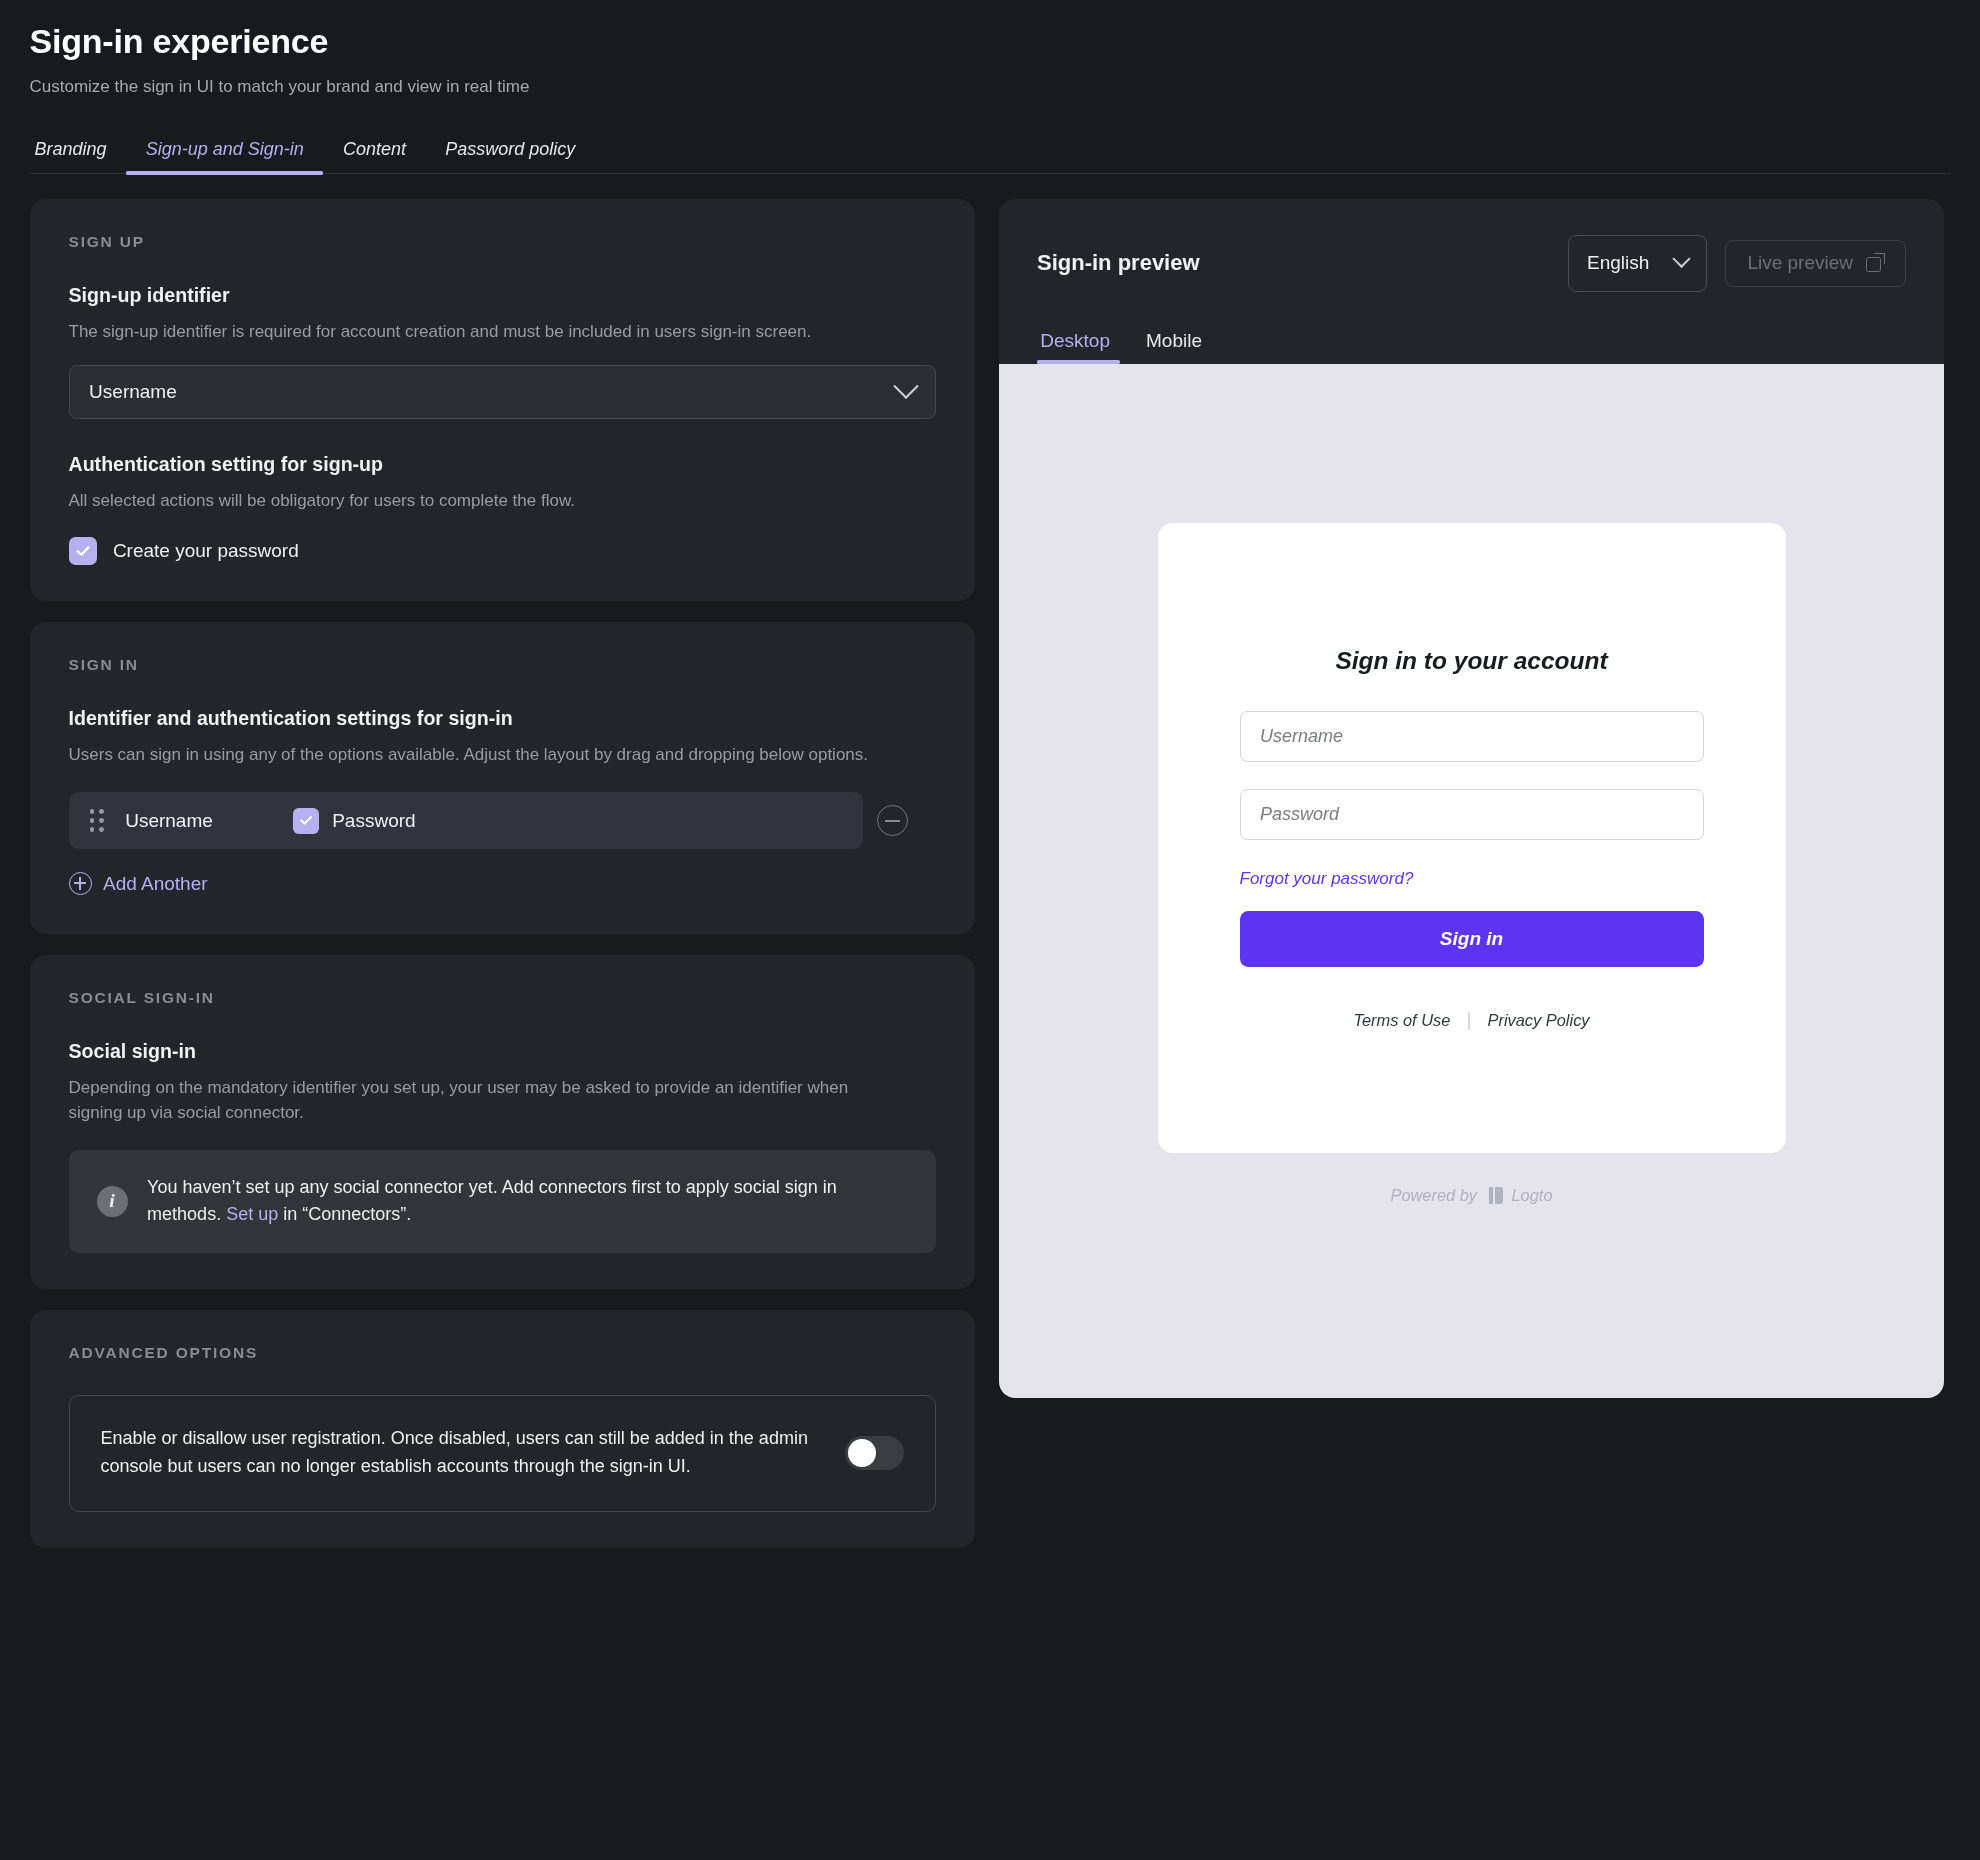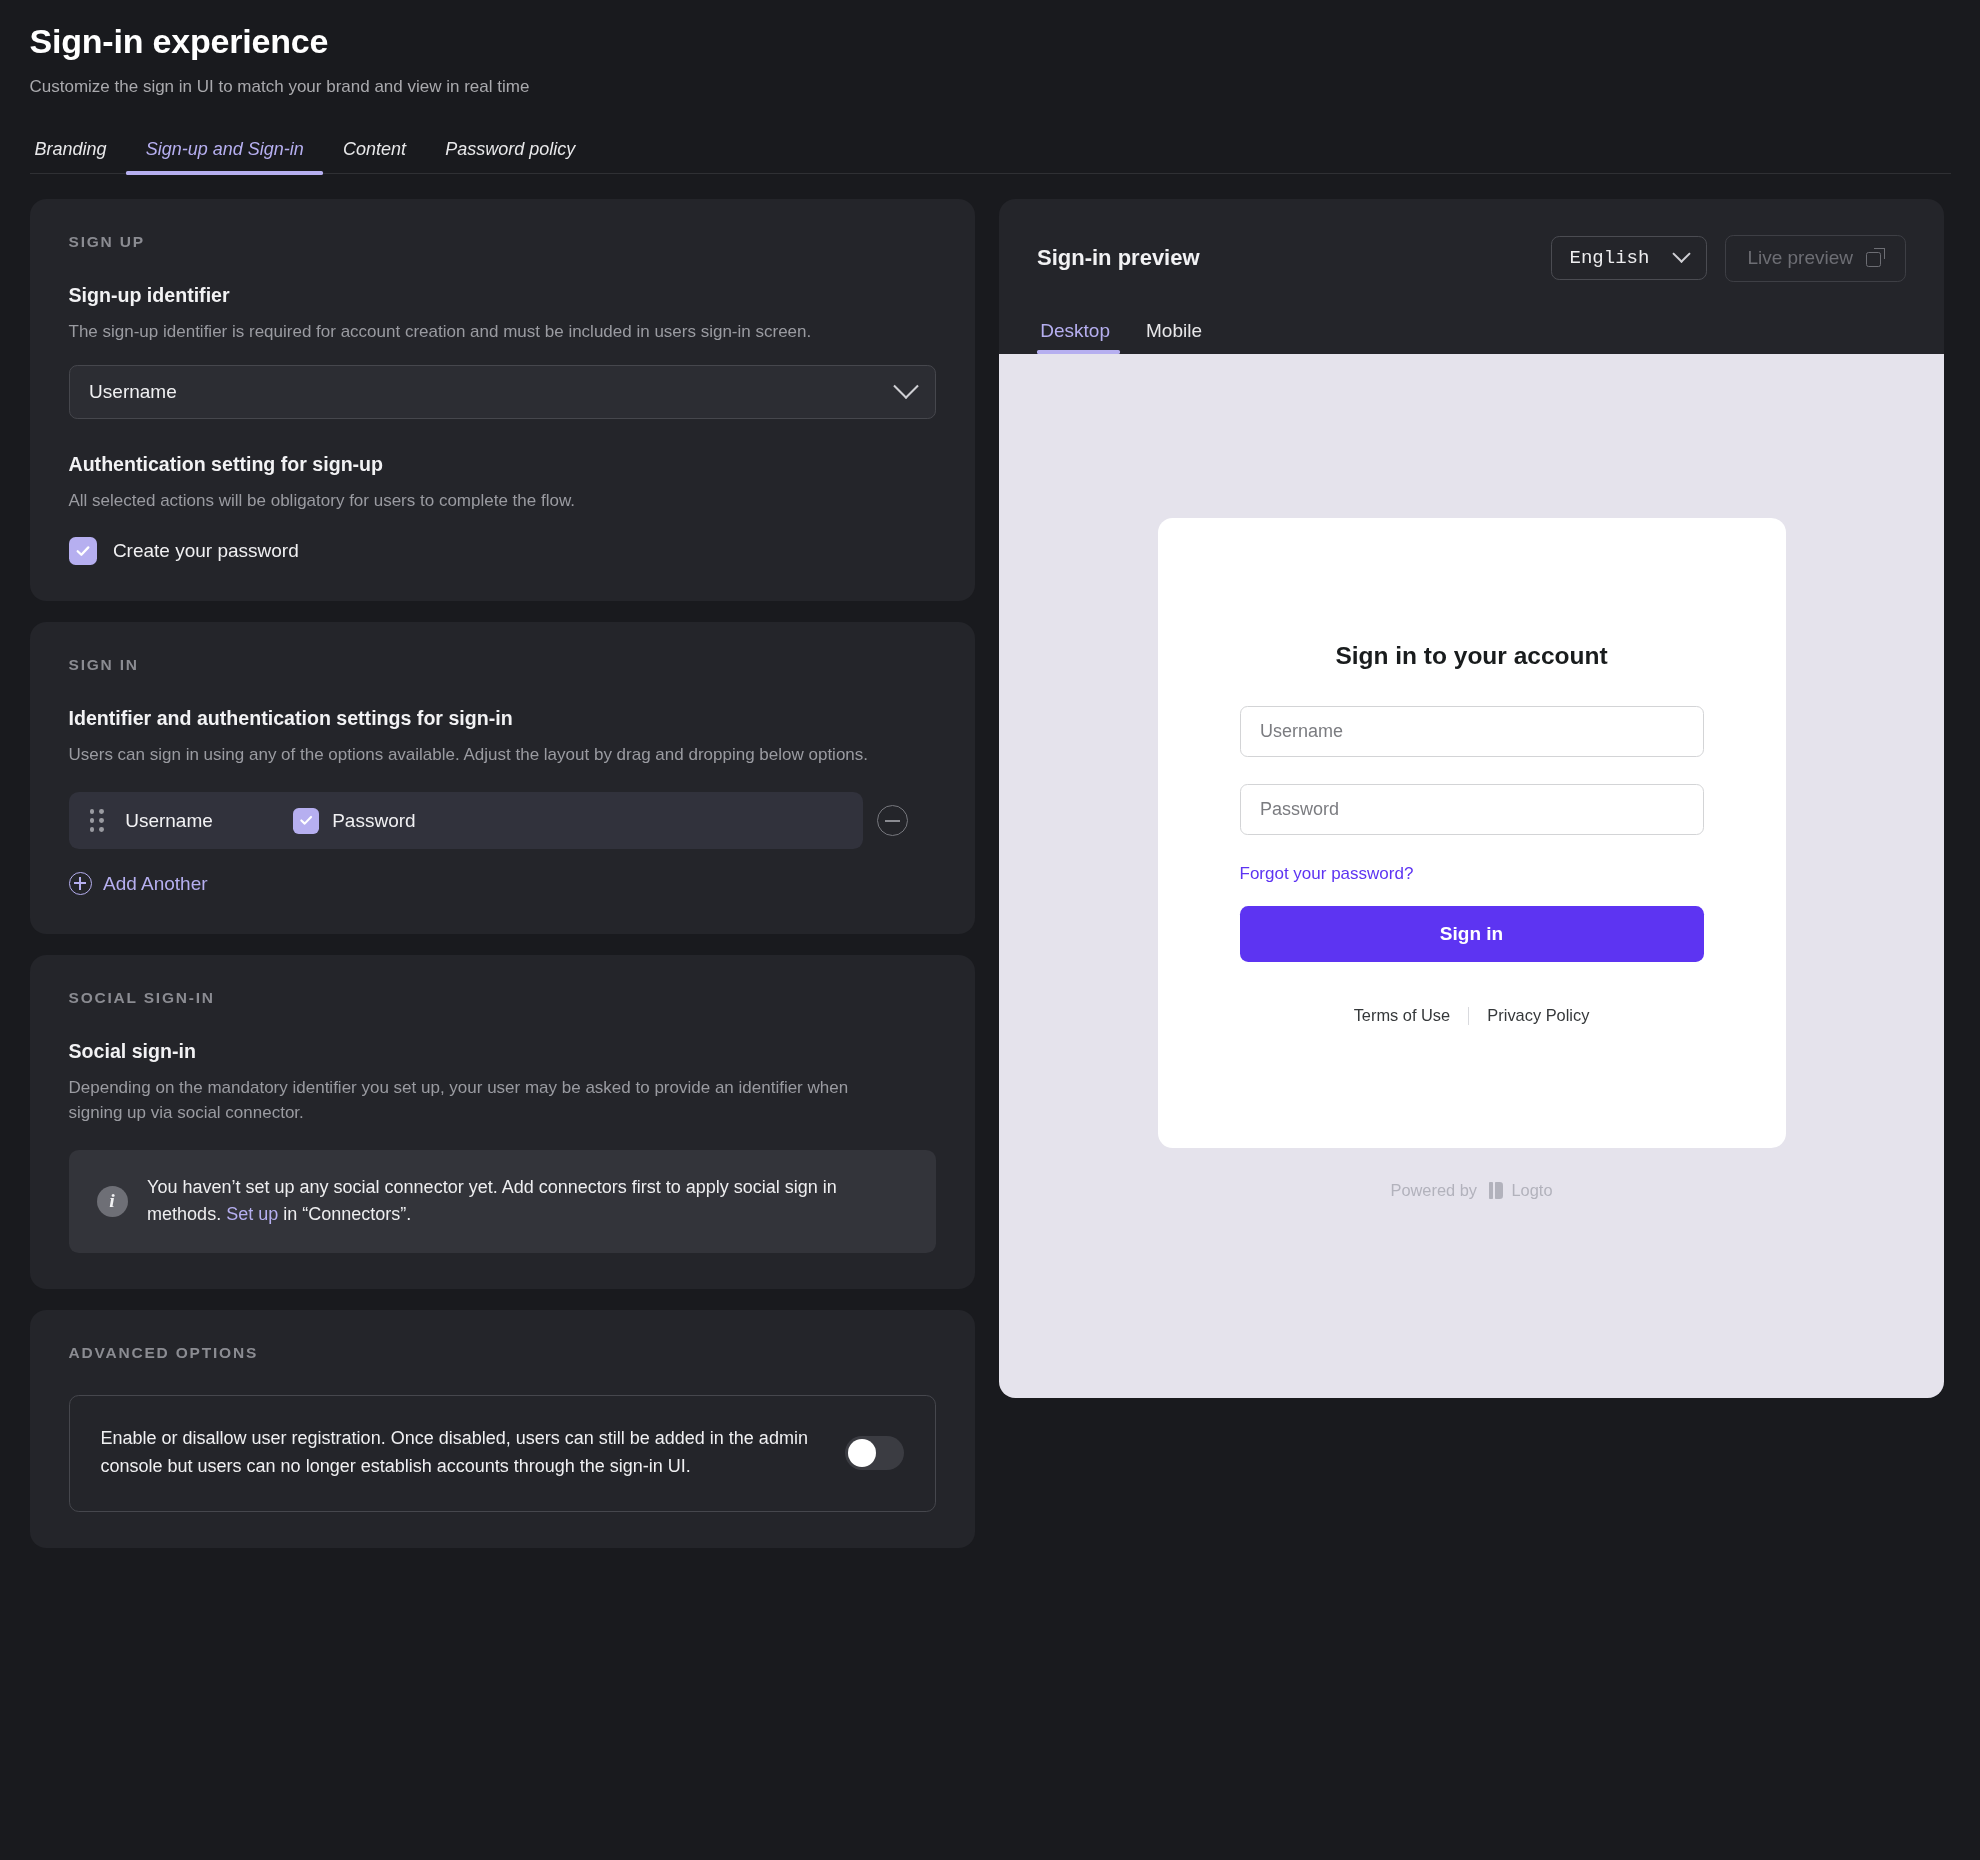--- a/index.html
+++ b/index.html
@@ -161,22 +161,22 @@
     background: #24252a; border-radius: 16.4px; overflow: hidden;
     height: 1199px; display: flex; flex-direction: column;
   }
   .preview-head {
     display: flex; align-items: center; justify-content: space-between;
     padding: 36px 38px 0 38px;
   }
   .preview-title { font-size: 22px; font-weight: 700; color: #f2f2f4; }
   .preview-actions { display: flex; align-items: center; gap: 18px; }
   .lang-select {
-    border: 1.2px solid #4b4c52; border-radius: 8.2px; height: 44px;
-    display: flex; align-items: center; gap: 26px; padding: 0 18px; cursor: pointer; font-family: Liberation Mono, monospace;
+    border: 1.2px solid #4b4c52; border-radius: 8.2px; height: 57px;
+    display: flex; align-items: center; gap: 26px; padding: 0 18px; cursor: pointer;
   }
   .lang-select .val { font-size: 19px; color: #eeeef0; }
   .chev-sm {
     width: 13px; height: 13px; border-right: 2.5px solid #cfcfd4;
     border-bottom: 2.5px solid #cfcfd4; transform: rotate(45deg) translate(-3.3px,-3.3px);
   }
   .live-preview-btn {
     border: 1.2px solid #3e3f45; border-radius: 8.2px; height: 47px;
     display: flex; align-items: center; gap: 13px; padding: 0 21px;
     color: #6d6e74; font-size: 19px; cursor: default;
@@ -201,21 +201,21 @@
   }
   .ptab:first-child { padding-left: 3.3px; }
   .ptab.active { color: #b6aff0; }
   .ptab.active::after {
     content: ""; position: absolute; left: 0; right: 8.2px; bottom: 0;
     height: 3.3px; background: #b6aff0; border-radius: 1.6px;
   }
 
   .preview-stage {
     flex: 1; background: #e5e3ec; display: flex; flex-direction: column;
-    align-items: center; justify-content: center; padding-bottom: 33px;
+    align-items: center; justify-content: center; padding-bottom: 33px; font-style: italic;
   }
   .signin-card {
     width: 628px; height: 630px; background: #ffffff; border-radius: 14.7px;
     display: flex; flex-direction: column; align-items: center;
     padding: 0 82px; position: relative;
   }
   .signin-title {
     font-size: 24.5px; font-weight: 700; color: #191c1d; margin-top: 124px;
   }
   .pf {

